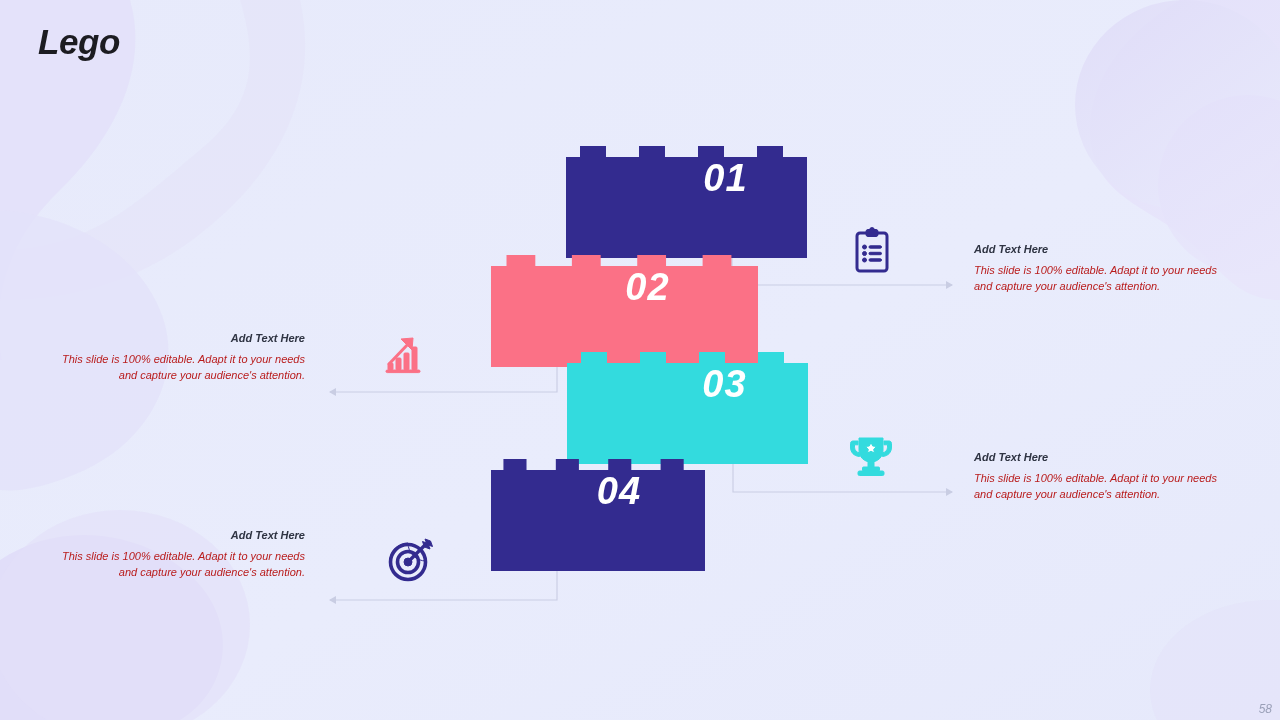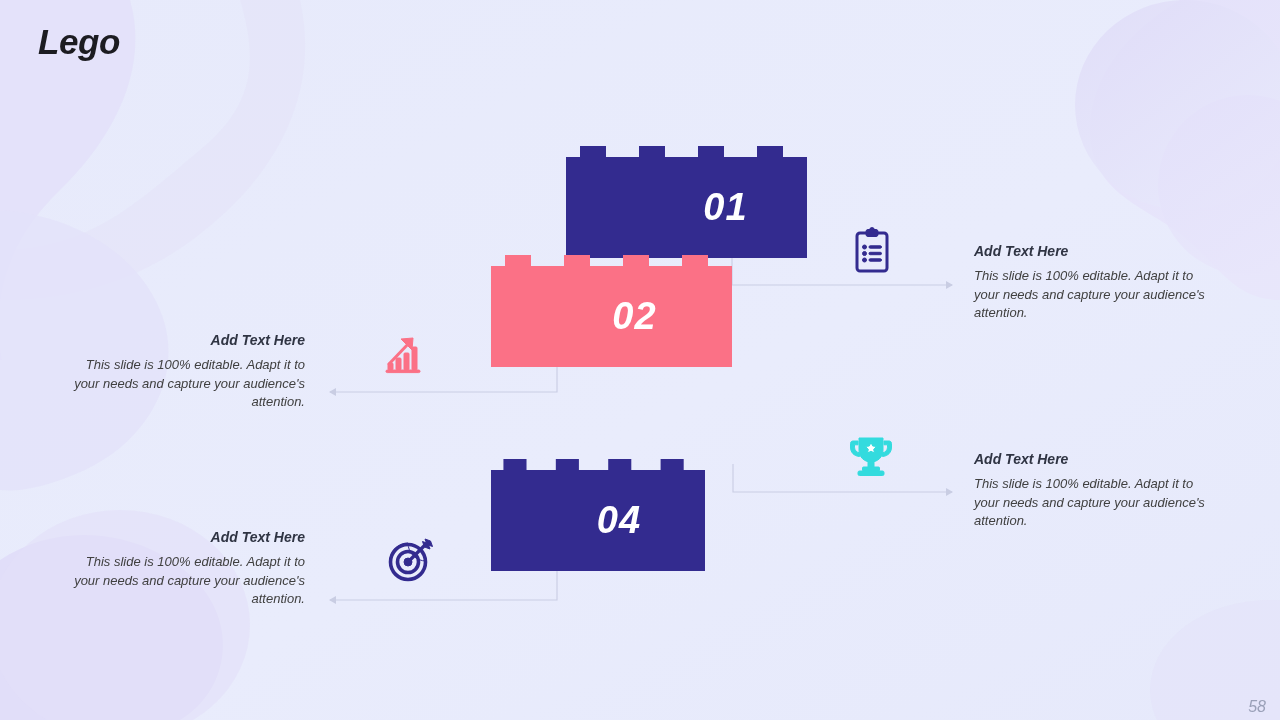--- a/index.html
+++ b/index.html
@@ -32,51 +32,51 @@
     top: 22px;
     font-size: 35px;
     font-weight: bold;
     color: #1c1c21;
     letter-spacing: -0.4px;
   }
 
   
   #page-number {
     position: absolute;
-    right: 14px;
+    right: 8px;
     bottom: 4px;
-    font-size: 16px;
+    font-size: 12px;
     color: #9aa0b8;
     text-align: center;
   }
 
   
   .brick {
     position: absolute;
   }
   .brick-body {
     position: absolute;
     left: 0;
     top: 11px;
     width: 100%;
     bottom: 0;
     display: flex;
-    align-items: center;
+    align-items: flex-start;
     justify-content: center;
   }
   .brick-num {
     font-size: 38px;
     font-weight: bold;
     color: #ffffff;
     letter-spacing: 1px;
   }
 
   
   #brick-01 { left: 566px; top: 146px; width: 241px; height: 112px; }
-  #brick-02 { left: 491px; top: 255px; width: 241px; height: 112px; }
+  #brick-02 { left: 491px; top: 255px; width: 267px; height: 112px; }
   #brick-03 { left: 567px; top: 352px; width: 241px; height: 112px; }
   #brick-04 { left: 491px; top: 459px; width: 214px; height: 112px; }
 
   #brick-01 .brick-num { margin-left: 78px; }
   #brick-02 .brick-num { margin-left: 46px; }
   #brick-03 .brick-num { margin-left: 74px; }
   #brick-04 .brick-num { margin-left: 42px; }
 
   
   .icon-box {
@@ -90,30 +90,30 @@
   #icon-02 { left: 379px; top: 328px; }
   #icon-03 { left: 845px; top: 430px; }
   #icon-04 { left: 384px; top: 535px; }
 
   
   .txt {
     position: absolute;
     width: 248px;
   }
   .txt-head {
-    font-size: 14px;
+    font-size: 11px;
     font-weight: bold;
     color: #2f3443;
     margin-bottom: 7px;
     line-height: 1.2;
   }
   .txt-body {
-    font-size: 13px;
+    font-size: 11px;
     line-height: 1.45;
-    color: #404040;
+    color: #b91c1c;
   }
   .txt-right { text-align: left; }
   .txt-left  { text-align: right; }
 
   #text-01 { left: 974px; top: 243px; }
   #text-02 { left: 57px;  top: 332px; }
   #text-03 { left: 974px; top: 451px; }
   #text-04 { left: 57px;  top: 529px; }
 </style>
 </head>
@@ -192,20 +192,30 @@
     <svg viewBox="0 0 241 112" preserveAspectRatio="none" style="position:absolute;left:0;top:0;width:100%;height:100%;">
       <path id="shape02" d="M0,11 L14,11 L14,0 L40,0 L40,11 L73,11 L73,0 L99,0 L99,11
                  L132,11 L132,0 L158,0 L158,11 L191,11 L191,0 L217,0 L217,11
                  L241,11 L241,112 L0,112 Z" fill="#fb7186"></path>
     </svg>
     <div class="brick-body">
       <span class="brick-num">02</span>
     </div>
   </div>
 
+  <div class="brick" id="brick-03">
+    <svg viewBox="0 0 241 112" preserveAspectRatio="none" style="position:absolute;left:0;top:0;width:100%;height:100%;">
+      <path id="shape03" d="M0,11 L14,11 L14,0 L40,0 L40,11 L73,11 L73,0 L99,0 L99,11
+                 L132,11 L132,0 L158,0 L158,11 L191,11 L191,0 L217,0 L217,11
+                 L241,11 L241,112 L0,112 Z" fill="#33dbde"></path>
+    </svg>
+    <div class="brick-body">
+      <span class="brick-num">03</span>
+    </div>
+  </div>
 
   <div class="brick" id="brick-04">
     <svg viewBox="0 0 241 112" preserveAspectRatio="none" style="position:absolute;left:0;top:0;width:100%;height:100%;">
       <path id="shape04" d="M0,11 L14,11 L14,0 L40,0 L40,11 L73,11 L73,0 L99,0 L99,11
                  L132,11 L132,0 L158,0 L158,11 L191,11 L191,0 L217,0 L217,11
                  L241,11 L241,112 L0,112 Z" fill="#332b8f"></path>
     </svg>
     <div class="brick-body">
       <span class="brick-num">04</span>
     </div>

